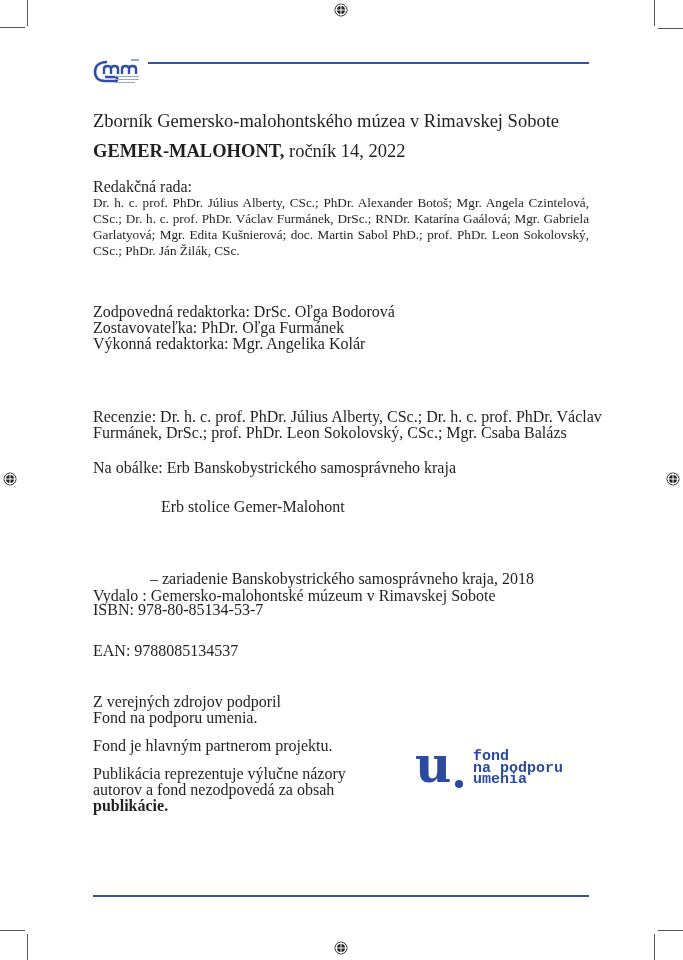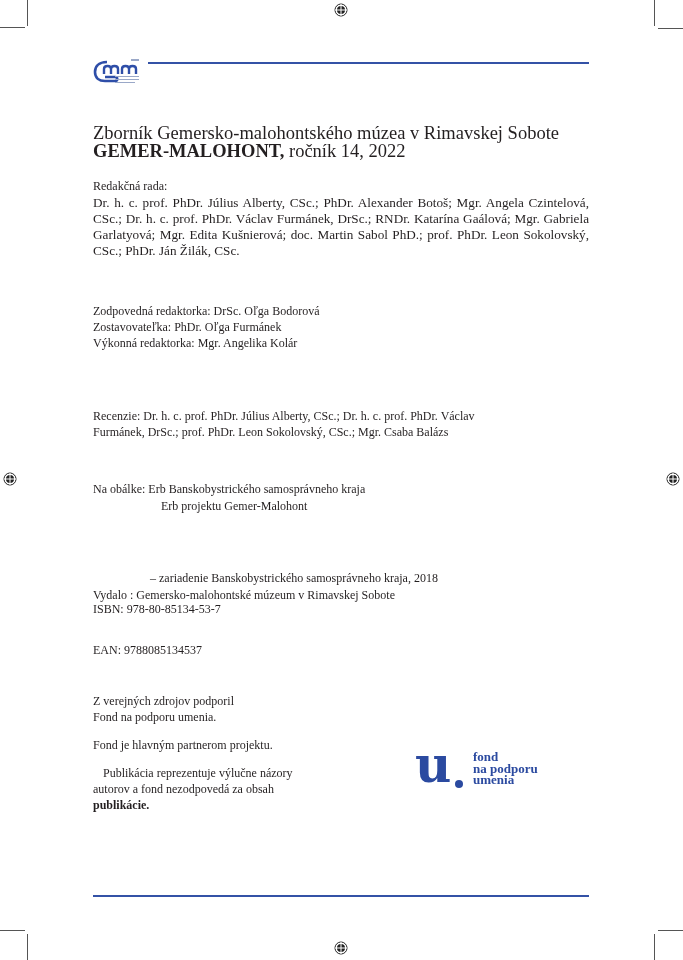--- a/index.html
+++ b/index.html
@@ -2,33 +2,33 @@
 <html><head>
 <meta charset="utf-8">
 <style>
   html, body { margin: 0; padding: 0; background: #ffffff; }
   body { width: 683px; height: 960px; position: relative; overflow: hidden;
          font-family: "Liberation Serif", "DejaVu Serif", serif; color: #231f20; }
   .crop { position: absolute; background: #555; }
   .reg { position: absolute; width: 14px; height: 14px; }
   .rule { position: absolute; height: 2px; background: #3452a6; }
   .logo { position: absolute; left: 93px; top: 57px; width: 56px; height: 30px; }
-  .t { position: absolute; left: 93px; white-space: nowrap; font-size: 12px; line-height: 15.6px; }
-  .title1 { top: 122px; font-size: 18.5px; line-height: 22px; text-align: right; }
+  .t { position: absolute; left: 93px; white-space: nowrap; font-size: 16px; line-height: 15.6px; }
+  .title1 { top: 110px; font-size: 18.5px; line-height: 22px; text-align: right; }
   .title2 { top: 140px; font-size: 18.5px; line-height: 22px; }
   .title2 b { font-weight: bold; }
   .block { position: absolute; left: 93px; width: 496px; font-size: 13.2px; line-height: 16px; text-align: justify; }
   .indent { padding-left: 68px; }
   .indent2 { padding-left: 57px; text-align: right; }
   .fund { position: absolute; left: 415px; top: 748px; width: 140px; height: 45px; }
   .fund-u { position: absolute; left: 0; top: -8px; font-family: "DejaVu Serif", serif; font-weight: bold;
             font-size: 50px; color: #2b4aa0; line-height: 50px; }
   .fund-dot { position: absolute; left: 40px; top: 32px; width: 8px; height: 8px; border-radius: 50%; background: #2b4aa0; }
-  .fund-text { position: absolute; left: 58px; top: 3px; font-family: Liberation Serif, serif; font-weight: bold;
-               font-size: 13px; line-height: 11.5px; color: #2b4aa0; white-space: nowrap; }
+  .fund-text { position: absolute; left: 58px; top: 3px; font-family: Liberation Mono, monospace; font-weight: bold;
+               font-size: 15px; line-height: 11.5px; color: #2b4aa0; white-space: nowrap; }
 </style>
 </head>
 <body>
 
 <div class="crop" style="left:27px;top:0;width:1px;height:26px;"></div>
 <div class="crop" style="left:0;top:27px;width:25px;height:1px;"></div>
 <div class="crop" style="left:654px;top:0;width:1px;height:26px;"></div>
 <div class="crop" style="left:658px;top:28px;width:25px;height:1px;"></div>
 <div class="crop" style="left:0;top:930px;width:25px;height:1px;"></div>
 <div class="crop" style="left:27px;top:934px;width:1px;height:26px;"></div>
@@ -77,33 +77,33 @@
 <div class="t" style="top:179px;">Redakčná rada:</div>
 <div class="block" style="top:195px;">Dr. h. c. prof. PhDr. Július Alberty, CSc.; PhDr. Alexander Botoš; Mgr. Angela Czintelová, CSc.; Dr. h. c. prof. PhDr. Václav Furmánek, DrSc.; RNDr. Katarína Gaálová; Mgr. Gabriela Garlatyová; Mgr. Edita Kušnierová; doc. Martin Sabol PhD.; prof. PhDr. Leon Sokolovský, CSc.; PhDr. Ján Žilák, CSc.</div>
 
 <div class="t" style="top:304px;">Zodpovedná redaktorka: DrSc. Oľga Bodorová</div>
 <div class="t" style="top:320px;">Zostavovateľka: PhDr. Oľga Furmánek</div>
 <div class="t" style="top:336px;">Výkonná redaktorka: Mgr. Angelika Kolár</div>
 
 <div class="t" style="top:409px;">Recenzie: Dr. h. c. prof. PhDr. Július Alberty, CSc.; Dr. h. c. prof. PhDr. Václav</div>
 <div class="t" style="top:425px;">Furmánek, DrSc.; prof. PhDr. Leon Sokolovský, CSc.; Mgr. Csaba Balázs</div>
 
-<div class="t" style="top:482px;">Na obálke: Erb Banskobystrického samosprávneho kraja</div>
-<div class="t indent" style="top:499px;">Erb projektu Gemer-Malohont</div>
+<div class="t" style="top:460px;">Na obálke: Erb Banskobystrického samosprávneho kraja</div>
+<div class="t indent" style="top:499px;">Erb stolice Gemer-Malohont</div>
 
 <div class="t" style="top:588px;text-align:center;">Vydalo : Gemersko-malohontské múzeum v Rimavskej Sobote</div>
 <div class="t indent2" style="top:571px;">– zariadenie Banskobystrického samosprávneho kraja,  2018</div>
 
 <div class="t" style="top:602px;">ISBN: 978-80-85134-53-7</div>
 <div class="t" style="top:643px;">EAN: 9788085134537</div>
 
 <div class="t" style="top:694px;">Z verejných zdrojov podporil</div>
 <div class="t" style="top:710px;">Fond na podporu umenia.</div>
 <div class="t" style="top:738px;">Fond je hlavným partnerom projektu.</div>
-<div class="t" style="top:766px;margin-left:10px;">Publikácia reprezentuje výlučne názory</div>
+<div class="t" style="top:766px;">Publikácia reprezentuje výlučne názory</div>
 <div class="t" style="top:782px;">autorov a fond nezodpovedá za obsah</div>
 <div class="t" style="top:798px;font-weight:bold;">publikácie.</div>
 
 <div class="fund">
   <div class="fund-u">u</div>
   <div class="fund-dot"></div>
   <div class="fund-text">
     <div>fond</div>
     <div>na podporu</div>
     <div>umenia</div>

